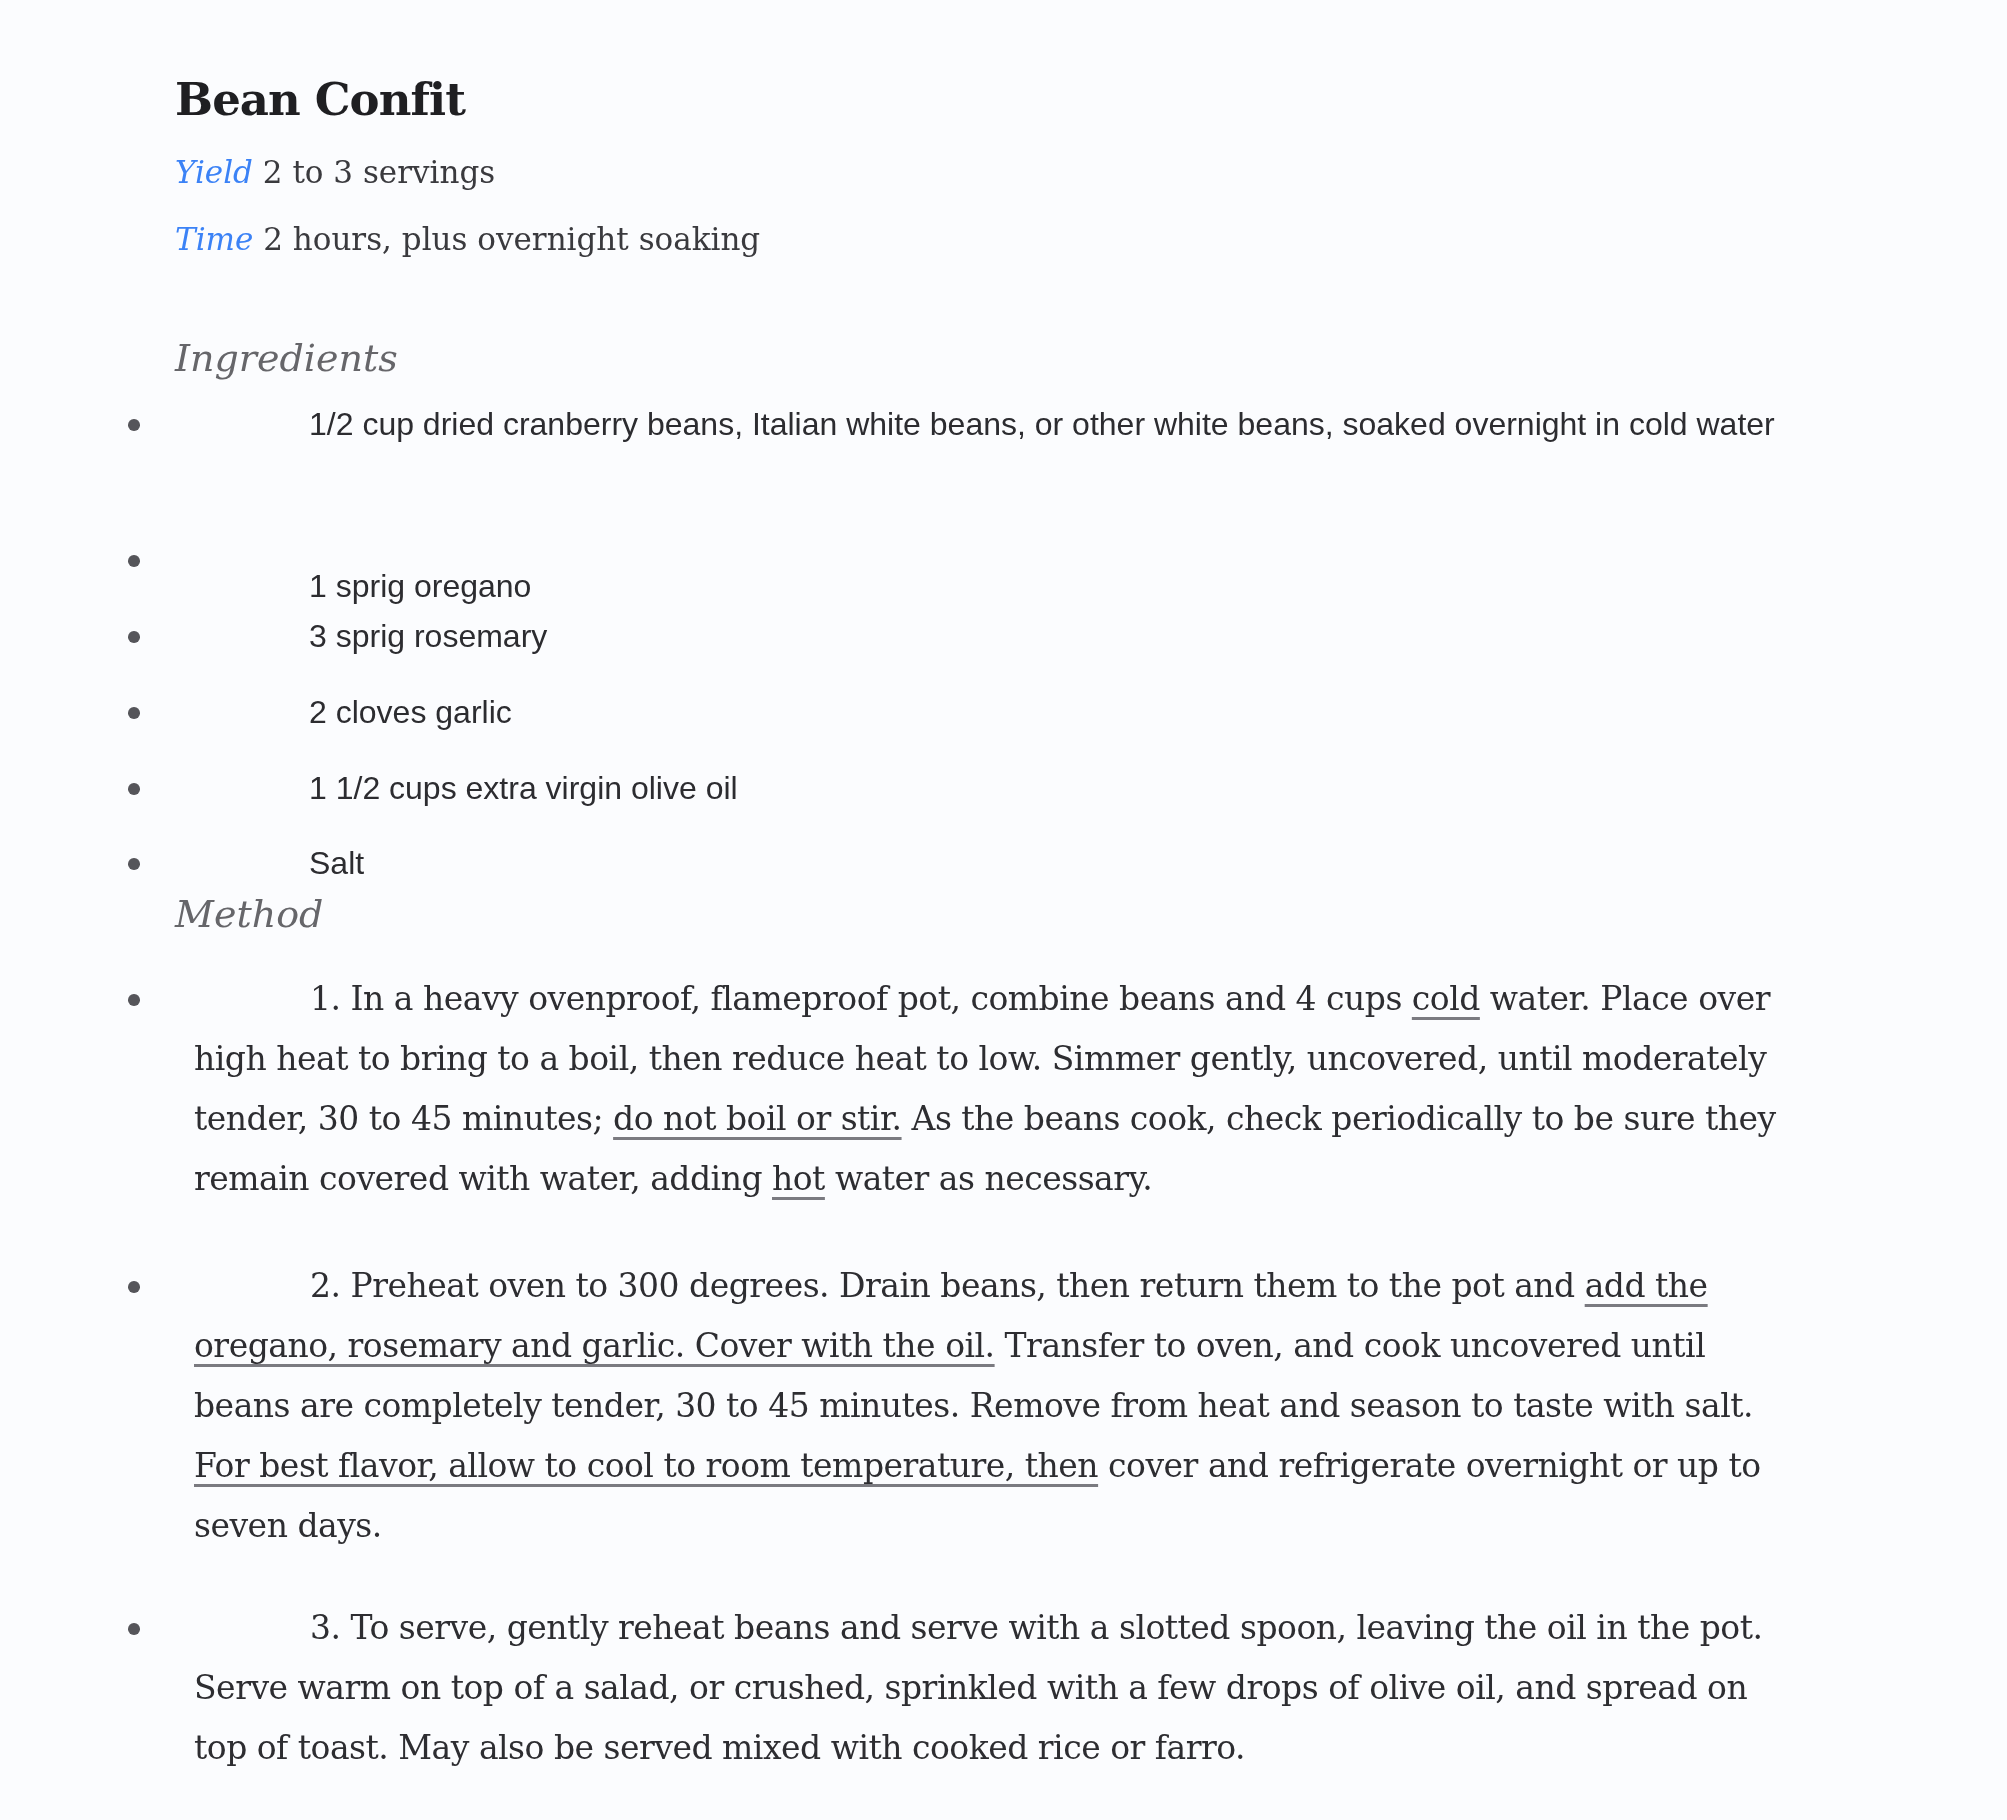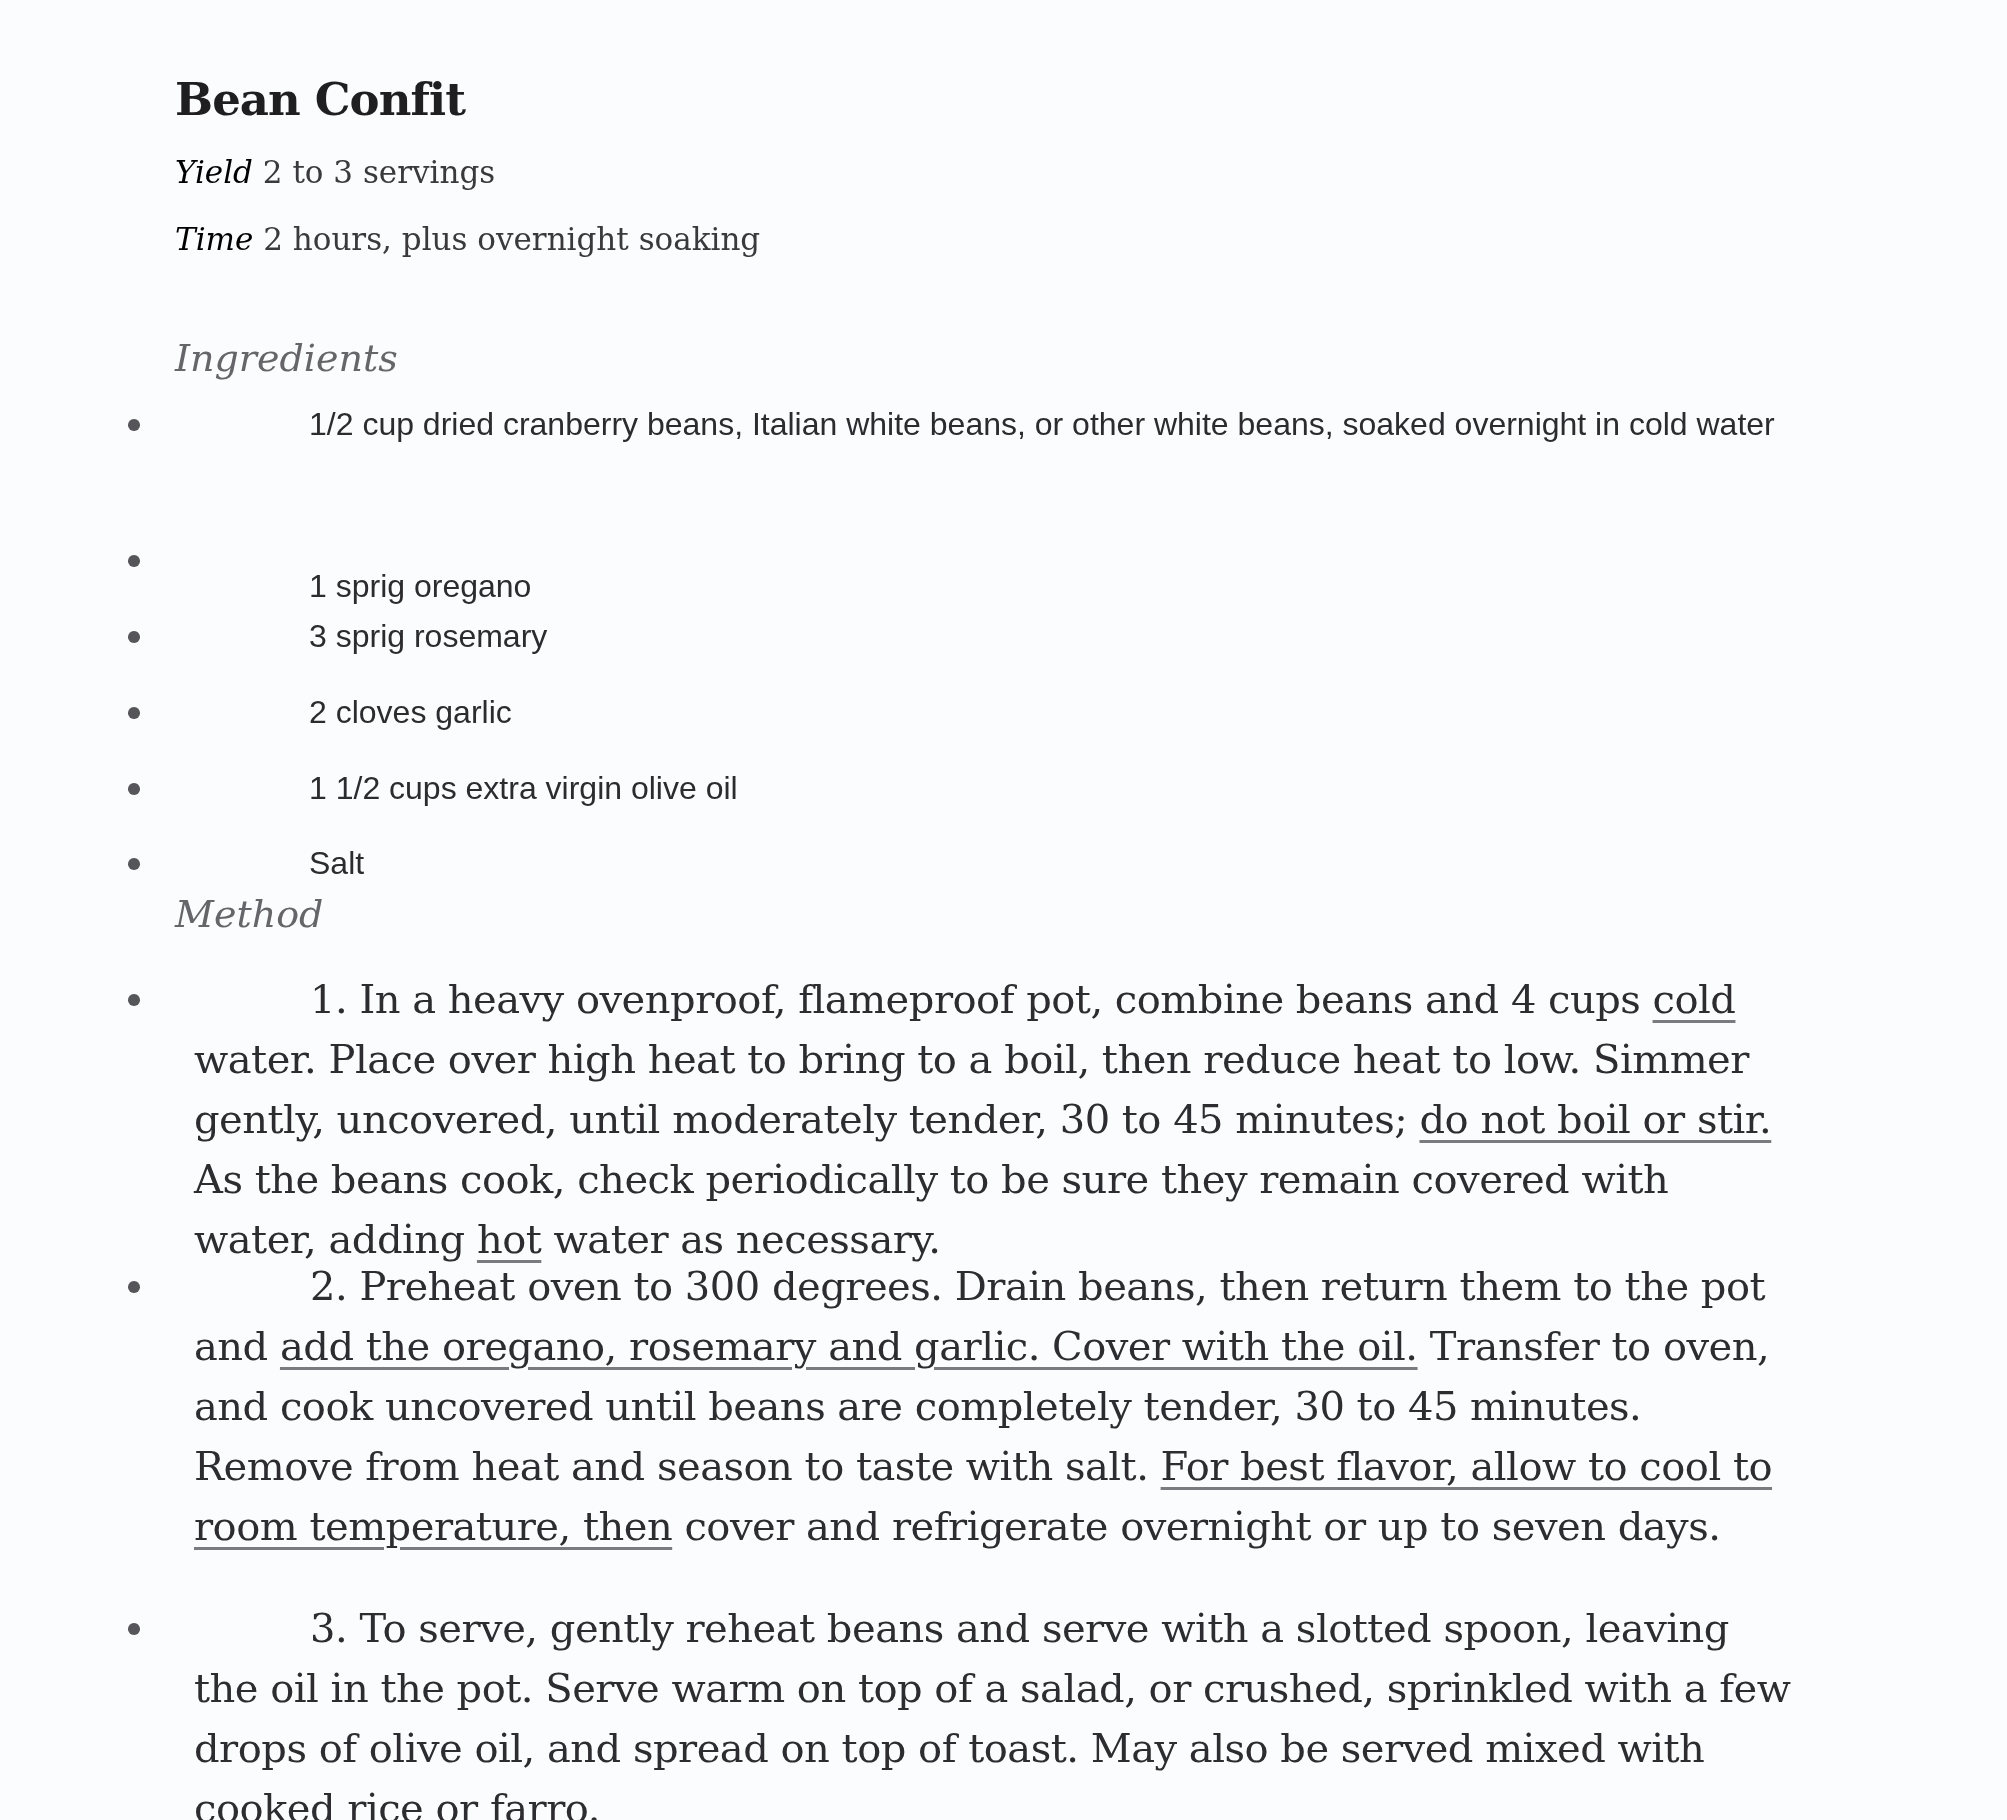--- a/index.html
+++ b/index.html
@@ -12,40 +12,40 @@
     }
     .title {
       position: absolute; left: 175px; top: 73px;
       font-family: "DejaVu Serif", serif; font-weight: bold;
       font-size: 45px; color: #1f1f22; letter-spacing: -0.9px;
     }
     .meta {
       position: absolute; left: 175px;
       font-size: 31px; color: #3a3a3e;
     }
-    .meta .lbl { font-style: italic; color: #000000; }
+    .meta .lbl { font-style: italic; color: #3b82f6; }
     .section {
       position: absolute; left: 175px;
       font-style: italic; font-size: 38px; color: #66666a;
     }
     .bullet {
       position: absolute; left: 128px;
       width: 11.6px; height: 11.6px; border-radius: 50%;
       background: #55555a;
     }
     .ing {
       position: absolute; left: 193px; width: 1612px;
       font-family: "Liberation Sans", sans-serif;
       font-size: 32px; line-height: 61px; color: #2c2c30;
       text-indent: 116px;
     }
     .step {
       position: absolute; left: 194px; width: 1603px;
       font-family: "DejaVu Serif", serif;
-      font-size: 40px; line-height: 60px; color: #2d2d31;
+      font-size: 33px; line-height: 60px; color: #2d2d31;
       text-indent: 116px; letter-spacing: -0.5px;
     }
     .ul { text-decoration: underline; text-decoration-color: #7a7a80; text-decoration-thickness: 2.7px; text-underline-offset: 7.2px; }
   </style>
 </head>
 <body>
 
 <div class="title">Bean Confit</div>
 
 <div class="meta" style="top:154px;">

